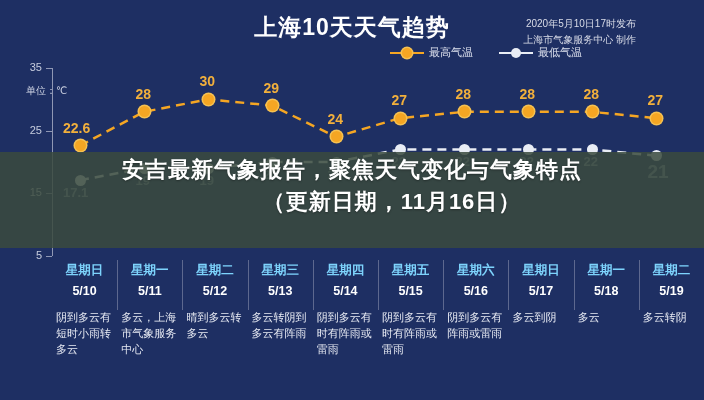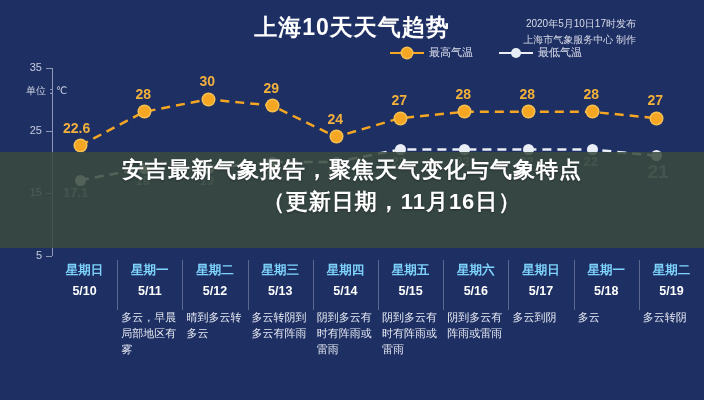--- a/index.html
+++ b/index.html
@@ -169,26 +169,27 @@
   <div class="overlay" style="z-index: 5;"></div>
   <div class="overlay-text" style="z-index: 6;">
     <div>安吉最新气象报告，聚焦天气变化与气象特点</div>
     <div class="overlay-line2">（更新日期，11月16日）</div>
   </div>
 
   <div class="table" id="forecast-table" style="z-index: 7;">
       <div class="col">
         <div class="wk">星期日</div>
         <div class="dt">5/10</div>
+        <div class="desc">阴到多云有短时小雨转多云</div>
       </div>
       <div class="col">
         <div class="divider"></div>
         <div class="wk">星期一</div>
         <div class="dt">5/11</div>
-        <div class="desc">多云，早晨局部地区有雾</div>
+        <div class="desc">多云，上海市气象服务中心</div>
       </div>
       <div class="col">
         <div class="divider"></div>
         <div class="wk">星期二</div>
         <div class="dt">5/12</div>
         <div class="desc">晴到多云转多云</div>
       </div>
       <div class="col">
         <div class="divider"></div>
         <div class="wk">星期三</div>

